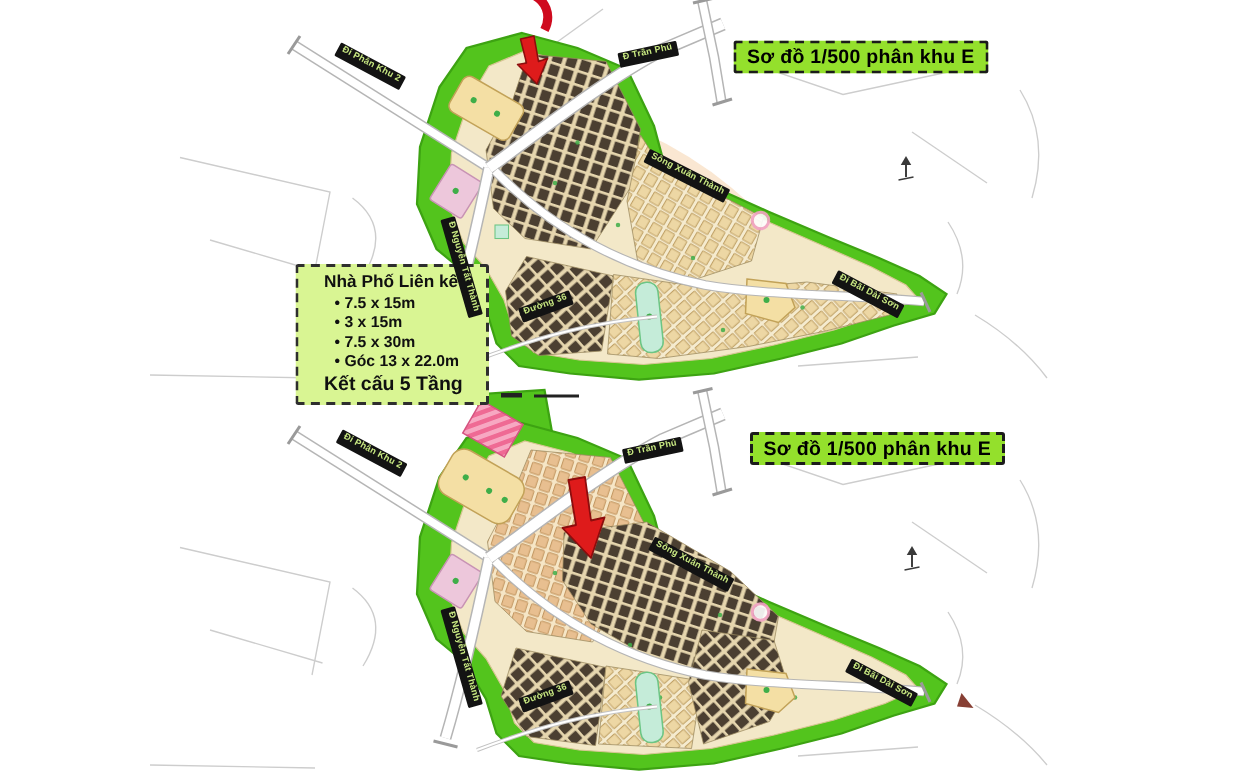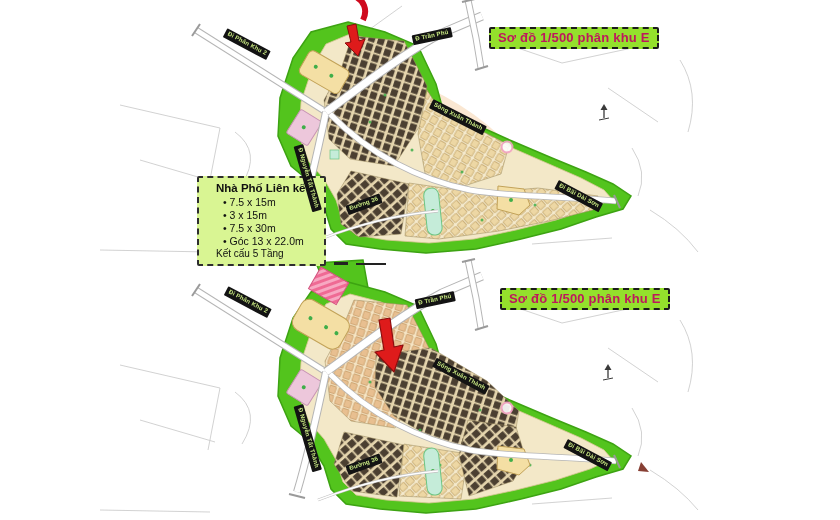--- a/index.html
+++ b/index.html
@@ -6,35 +6,35 @@
   .page{
     position:relative;width:840px;height:520px;background:#ffffff;overflow:hidden;
     font-family:"Liberation Sans",sans-serif;
   }
   .page svg{position:absolute;left:0;top:0;}
 
   
   .badge{
     position:absolute;
     background:#94e02c;border:2px dashed #1b1b1b;border-radius:2px;
-    color:#be185d;font-weight:bold;font-size:13px;line-height:1.25;
+    color:#000000;font-weight:bold;font-size:13px;line-height:1.25;
     padding:1px 7px;white-space:nowrap;letter-spacing:.2px;
   }
 
   
   .info-box{
     position:absolute;width:102px;
     background:#d9f593;border:2px dashed #2e2e2e;border-radius:2px;
     color:#101010;padding:4px 6px 5px 17px;
   }
   .info-box .ib-title{font-weight:bold;font-size:11.5px;margin:0 0 2px 0;}
   .info-box ul{list-style:none;margin:0;padding:0 0 0 7px;}
-  .info-box li{font-weight:normal;font-size:10.5px;margin:1px 0;}
+  .info-box li{font-weight:bold;font-size:10.5px;margin:1px 0;}
   .info-box li::before{content:"• ";}
-  .info-box .ib-footer{font-weight:normal;font-size:10px;margin-top:1px;}
+  .info-box .ib-footer{font-weight:bold;font-size:13px;margin-top:1px;}
 
   
   .ribbon{
     position:absolute;background:#131313;color:#c9e982;
     font-size:6px;font-weight:bold;line-height:1.25;letter-spacing:.2px;
     padding:1px 3px;border-radius:1px;white-space:nowrap;
     transform:translate(-50%,-50%) rotate(var(--r,0deg));
     transform-origin:center;
   }
 </style>

